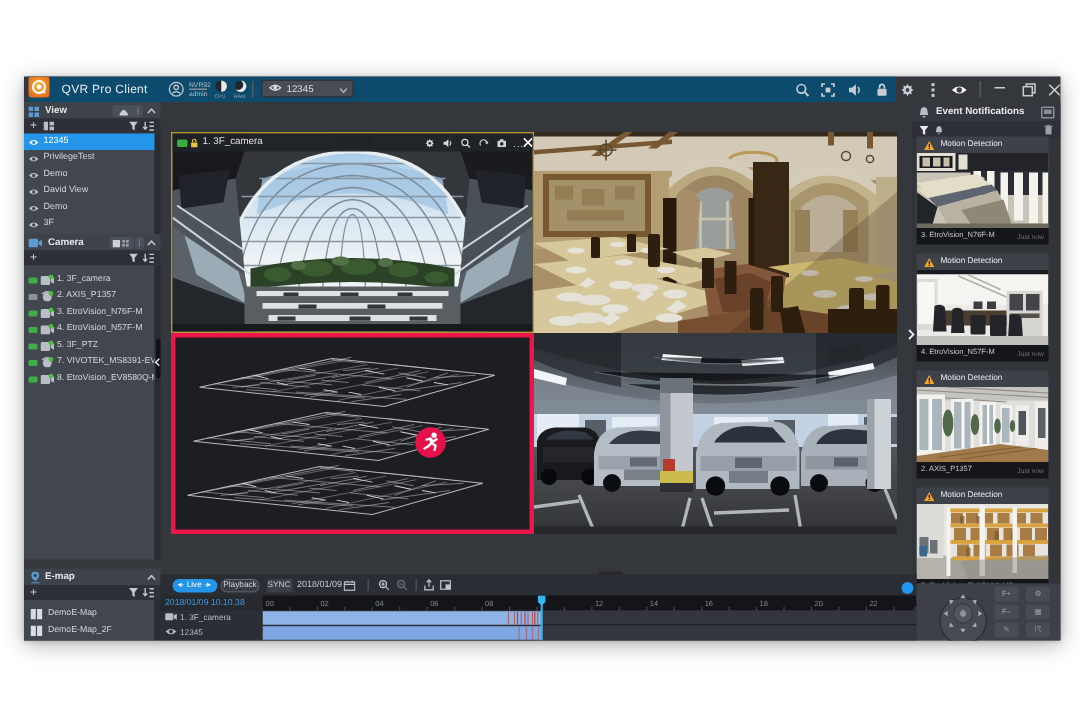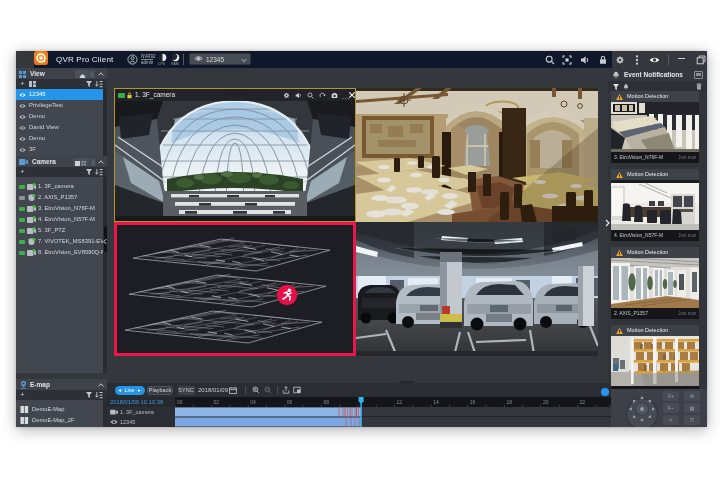--- a/index.html
+++ b/index.html
@@ -1,18 +1,18 @@
 <!DOCTYPE html>
 <html><head><meta charset="utf-8"><style>
 *{margin:0;padding:0;box-sizing:border-box}
 html,body{width:720px;height:480px;overflow:hidden;background:#fff;font-family:"Liberation Sans",sans-serif}
 .ab{position:absolute}
 #app{position:absolute;left:16px;top:51px;width:691px;height:376px;background:#34373c;box-shadow:0 3px 14px rgba(0,0,0,.30),0 0 3px rgba(0,0,0,.18);overflow:hidden}
 
-#tb{position:absolute;left:18px;top:0;width:578px;height:17px;background:#0f172a}
+#tb{position:absolute;left:3px;top:0;width:578px;height:17px;background:#0c4a6e}
 #logo{position:absolute;left:0;top:0;width:14px;height:14px;background:radial-gradient(circle at 50% 45%,#f6b24a 0%,#ef8c21 45%,#e4581d 100%);border-radius:2px}
 #logo svg{position:absolute;left:2px;top:2px}
 .ttxt{position:absolute;top:4px;font-size:8px;color:#e9ebed;letter-spacing:.2px}
 .tico{position:absolute;top:3.5px;width:10px;height:10px;color:#c9cdd2}
 .tsep{position:absolute;top:3px;width:1px;height:11px;background:#565b62}
 .tinytxt{position:absolute;font-size:4.5px;color:#b9bec4;line-height:5px}
 #vdrop{position:absolute;left:155px;top:2px;width:62px;height:12px;background:#484d55;border:1px solid #30343a;border-radius:2px;color:#dadde0;font-size:6.5px;line-height:10px}
 
 #sb{position:absolute;left:0;top:17px;width:91px;height:359px;background:#34373c}
 .shead{position:absolute;left:0;width:91px;height:11px;background:#3e434a;color:#e4e6e9;font-size:6.5px;font-weight:bold;line-height:11px}

